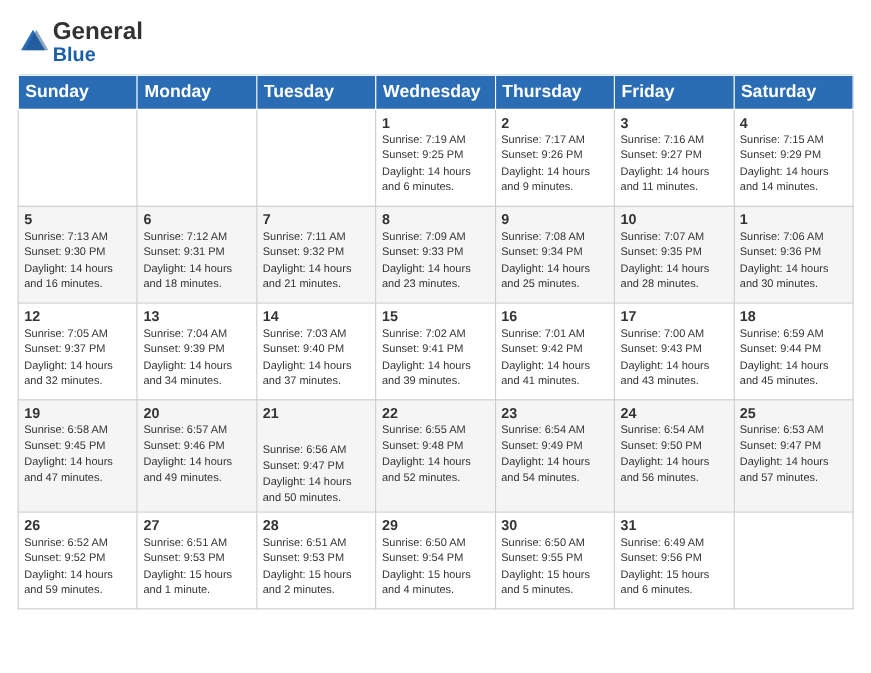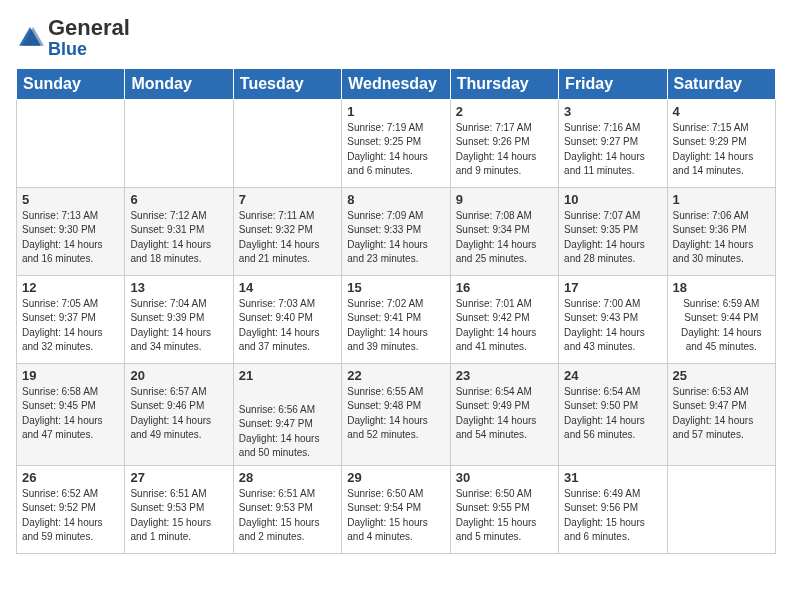--- a/index.html
+++ b/index.html
@@ -244,21 +244,21 @@
         </td>
         <td>
           <div class="day-num">17</div>
           <div class="day-detail" style="white-space: pre-line;">Sunrise: 7:00 AM
 Sunset: 9:43 PM
 Daylight: 14 hours
 and 43 minutes.</div>
         </td>
         <td>
           <div class="day-num">18</div>
-          <div class="day-detail" style="white-space: pre-line; text-align: center;">Sunrise: 6:59 AM
+          <div class="day-detail" style="white-space: pre-line;">Sunrise: 6:59 AM
 Sunset: 9:44 PM
 Daylight: 14 hours
 and 45 minutes.</div>
         </td>
       </tr>
       <tr>
         <td>
           <div class="day-num">19</div>
           <div class="day-detail" style="white-space: pre-line;">Sunrise: 6:58 AM
 Sunset: 9:45 PM

